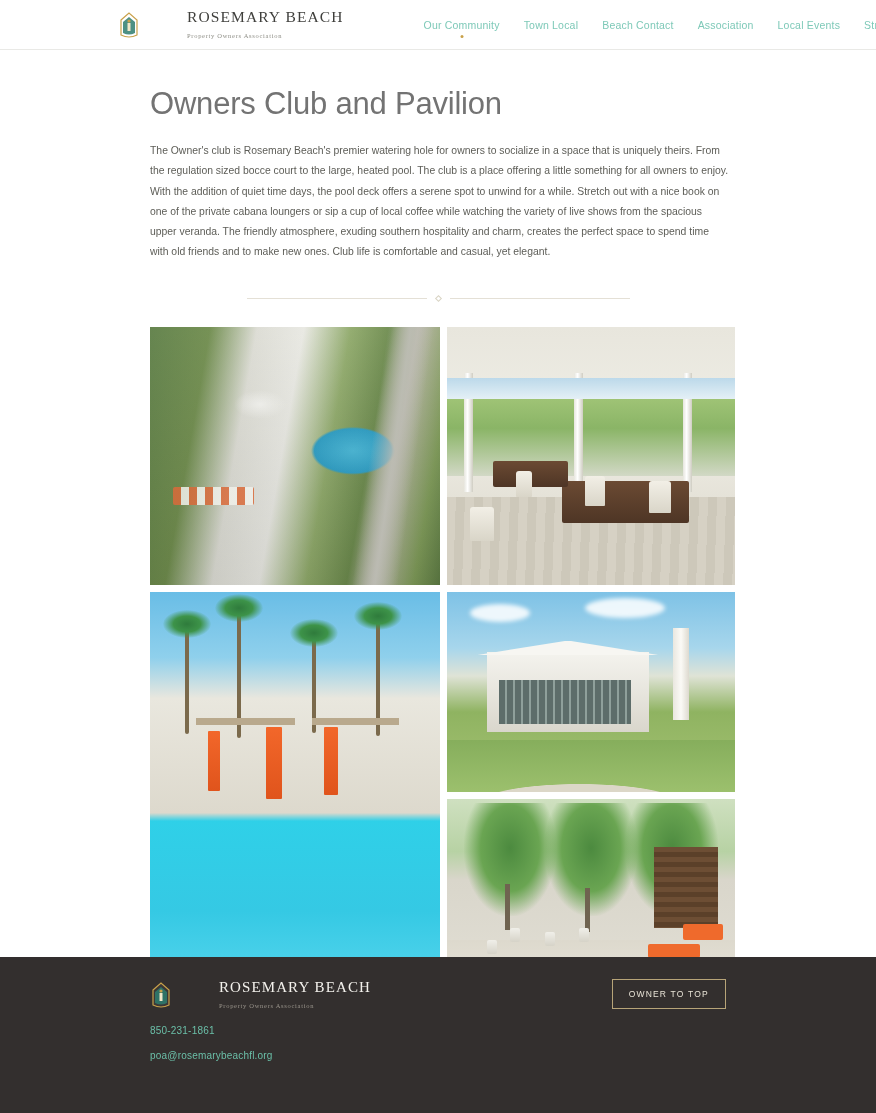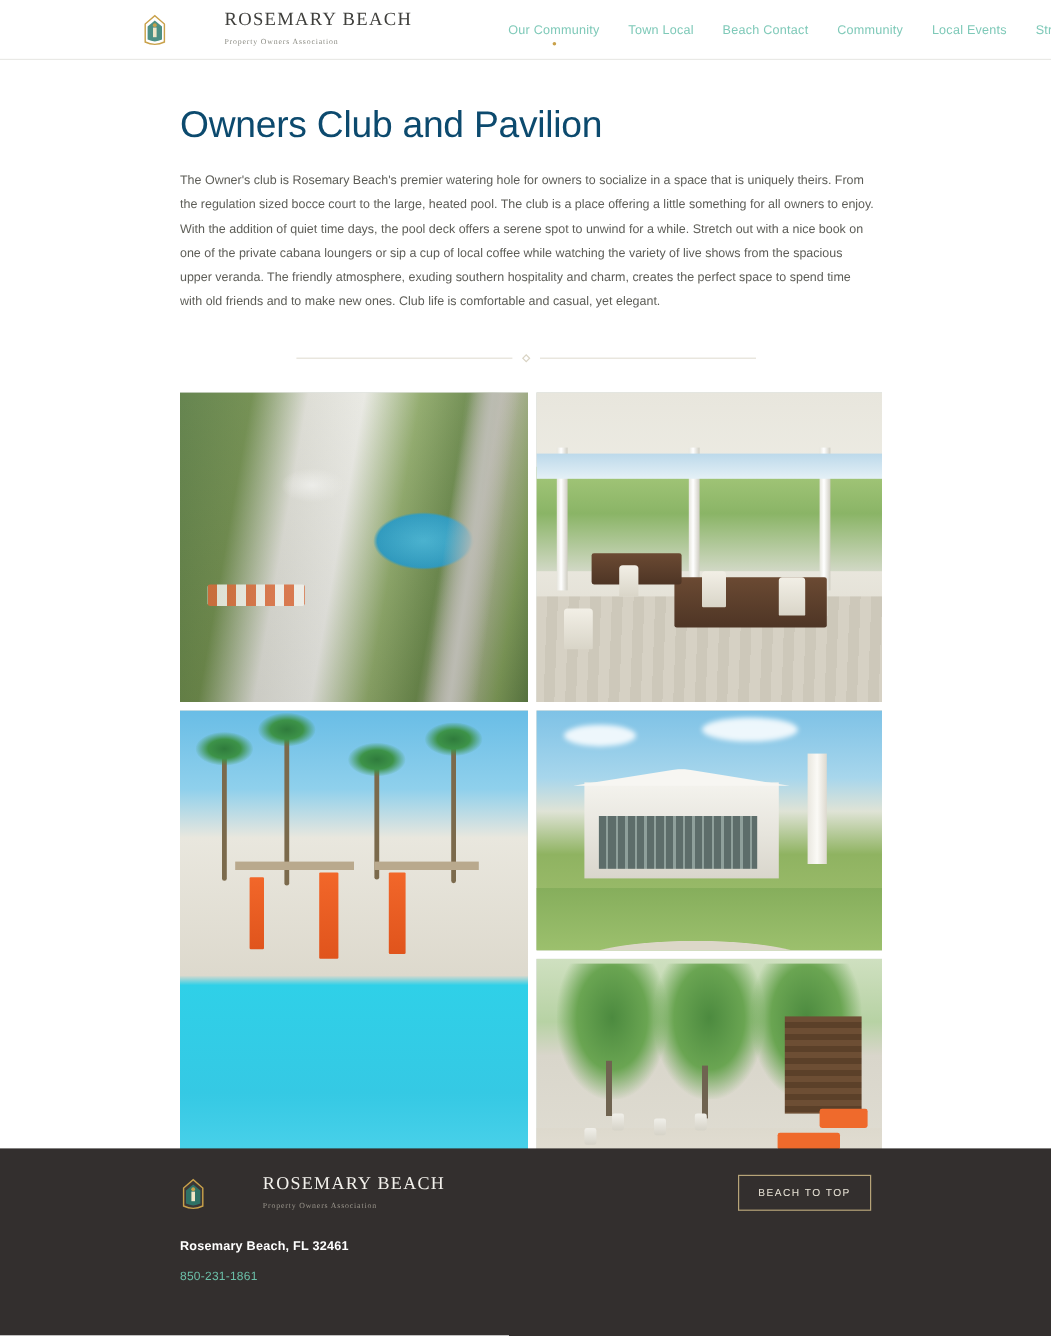--- a/index.html
+++ b/index.html
@@ -90,21 +90,21 @@
     cursor: pointer;
     white-space: nowrap;
   }
 
   
   .main {
     padding: 0 150px;
   }
   .page-title {
     font-size: 31px;
-    color: #0c4a6e;
+    color: #737373;
     font-weight: 400;
     letter-spacing: -0.2px;
     margin-top: 36px;
     font-family: "Liberation Sans", sans-serif;
   }
   .intro {
     margin-top: 19px;
     font-size: 10.4px;
     line-height: 1.95;
     color: #5d5d57;
@@ -413,21 +413,21 @@
       <span class="logo-text">
         <span class="logo-title">ROSEMARY BEACH</span><br>
         <span class="logo-sub">Property Owners Association</span>
       </span>
     </div>
 
     <div class="nav">
       <span class="nav-item active">Our Community</span>
       <span class="nav-item">Town Local</span>
       <span class="nav-item">Beach Contact</span>
-      <span class="nav-item">Community</span>
+      <span class="nav-item">Association</span>
       <span class="nav-item">Local Events</span>
       <span class="nav-item">Stretch Us</span>
     </div>
 
     <button class="portal-btn">OWNER PORTAL</button>
   </div>
 
   <div class="main">
     <h1 class="page-title">Owners Club and Pavilion</h1>
     <p class="intro">The Owner's club is Rosemary Beach's premier watering hole for owners to socialize in a space that is uniquely theirs. From the regulation sized bocce court to the large, heated pool. The club is a place offering a little something for all owners to enjoy. With the addition of quiet time days, the pool deck offers a serene spot to unwind for a while. Stretch out with a nice book on one of the private cabana loungers or sip a cup of local coffee while watching the variety of live shows from the spacious upper veranda. The friendly atmosphere, exuding southern hospitality and charm, creates the perfect space to spend time with old friends and to make new ones. Club life is comfortable and casual, yet elegant.</p>
@@ -514,20 +514,20 @@
             <path d="M5 12 L11 7 L17 12 L17 23 Q11 26 5 23 Z" fill="#2e7d6e" opacity="0.85"></path>
             <rect x="9.5" y="13" width="3" height="8" fill="#f0e6c8"></rect>
             <circle cx="11" cy="11" r="1.6" fill="#c9a14a"></circle>
           </svg>
         </span>
         <span class="logo-text">
           <span class="logo-title">ROSEMARY BEACH</span><br>
           <span class="logo-sub">Property Owners Association</span>
         </span>
       </div>
-      <button class="back-top-btn">BEACH TO TOP</button>
+      <button class="back-top-btn">OWNER TO TOP</button>
     </div>
 
-    <div class="footer-address">Rosemary Beach, FL 32461</div>
     <a class="footer-link" href="#">850-231-1861</a>
+    <a class="footer-link" href="#">poa@rosemarybeachfl.org</a>
   </div>
 
 </div>
 
 </body></html>

